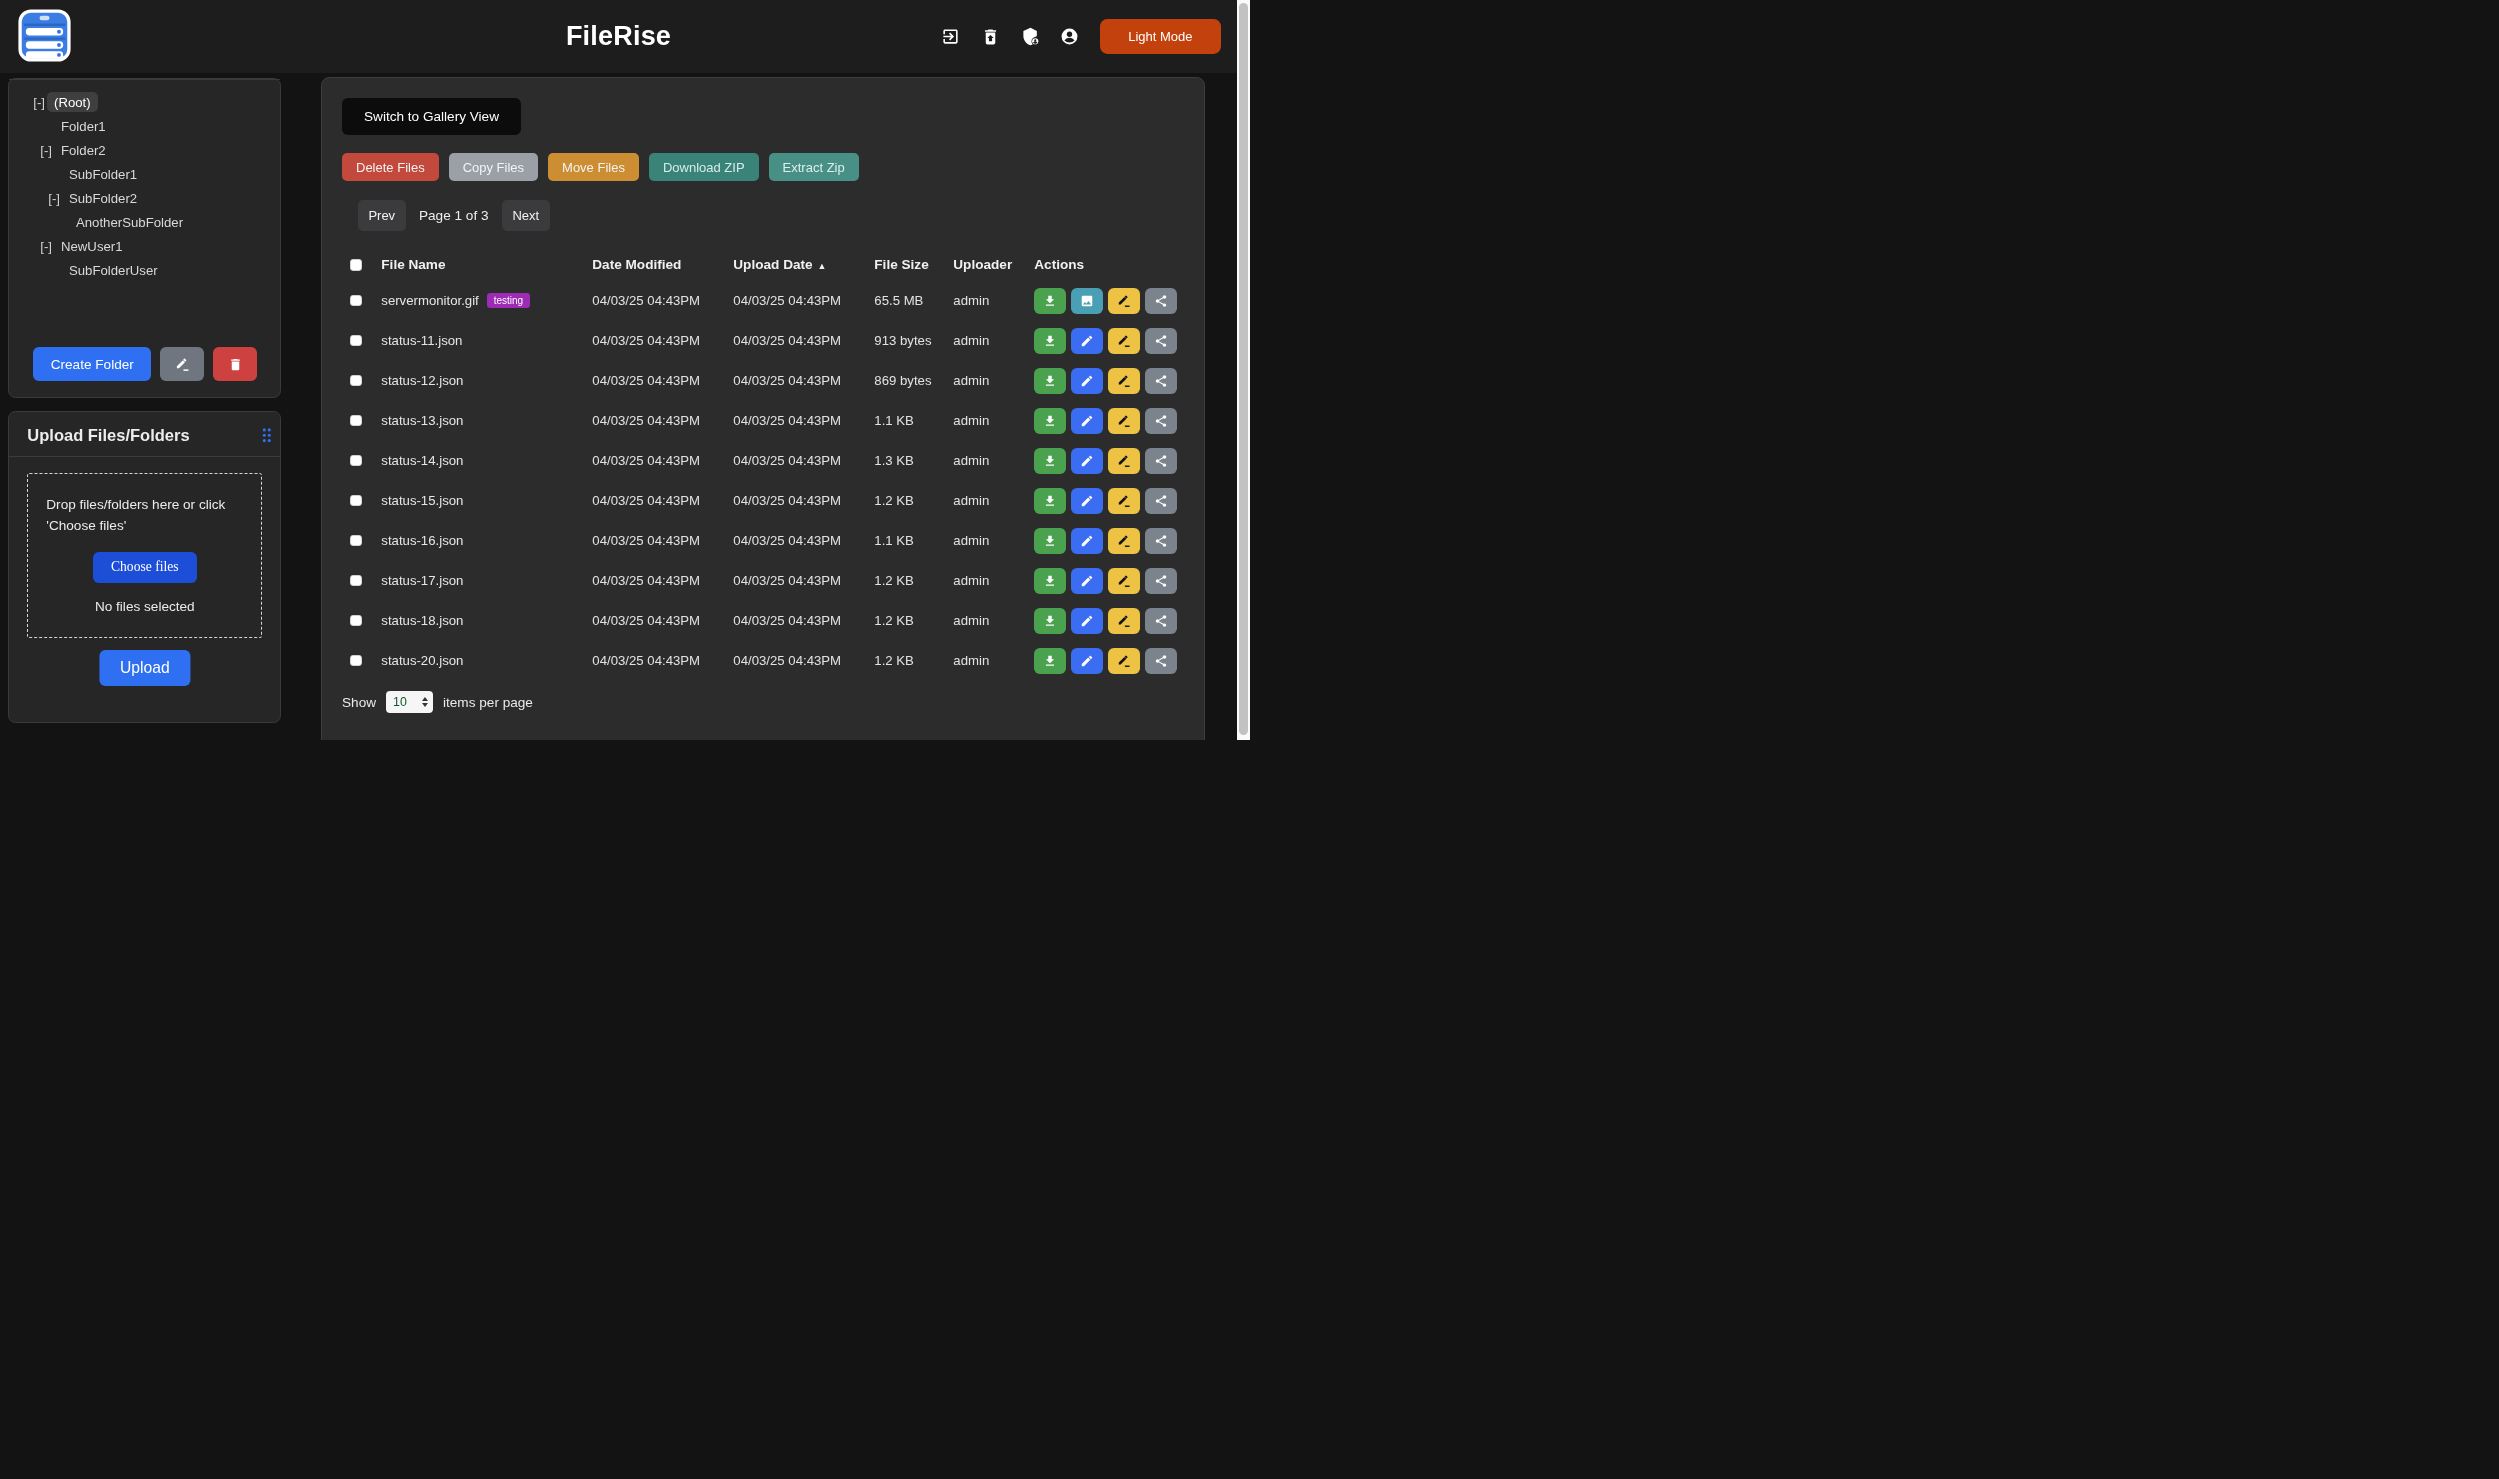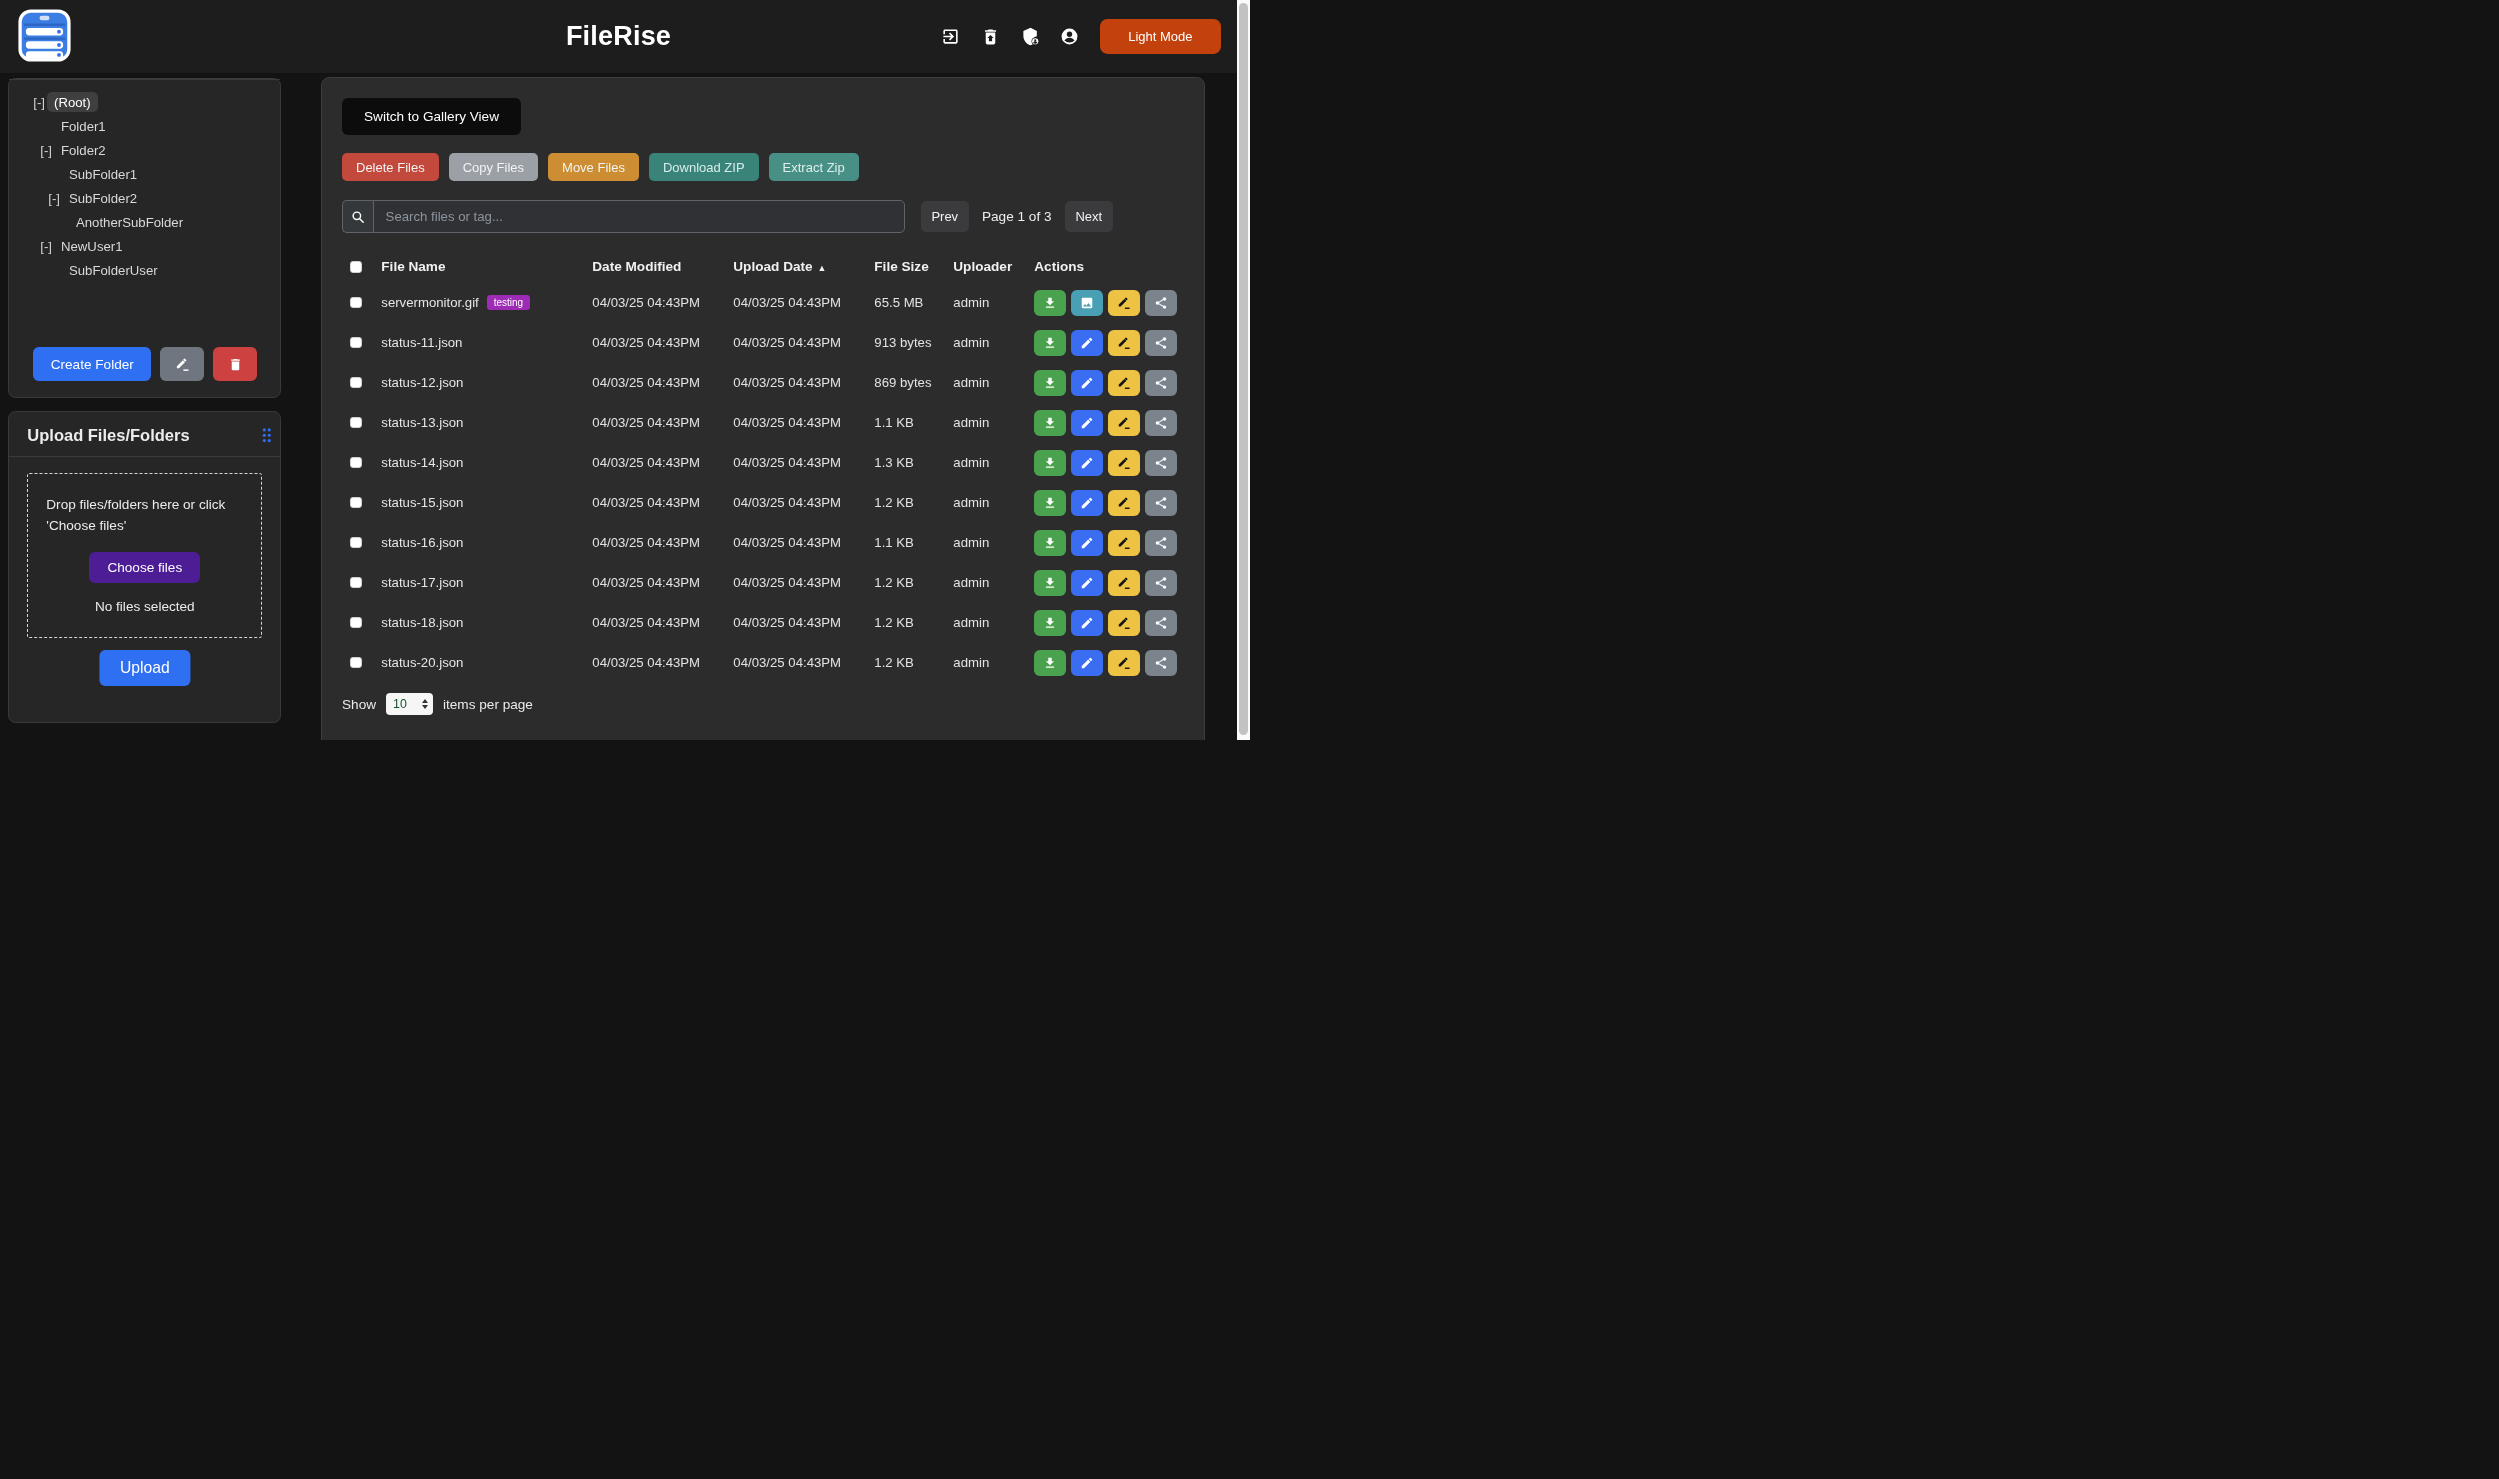--- a/index.html
+++ b/index.html
@@ -49,22 +49,22 @@
     padding:0 17.4px;font-size:13.6px;}
   .icon-btn{width:44px;height:34px;border-radius:5.8px;display:flex;align-items:center;justify-content:center;color:#fff;}
   .edit-folder{background:#6f7680;}
   .delete-folder{background:#ce4141;}
   .icon-btn svg{width:15px;height:15px;}
 
   
   .dropzone{margin:15.7px 18px 0;border:1.7px dashed #d6d6d6;border-radius:2.5px;
     padding:20px 18px 23px;box-sizing:border-box;}
   .drop-text{font-size:13.6px;color:#ececec;line-height:1.55;}
-  .choose-files-btn{display:block;margin:15.7px auto 0;background:#4c1d95;color:#fff;
-    border-radius:5.8px;height:31px;padding:0 18px;font-size:13.6px;}
+  .choose-files-btn{display:block;margin:15.7px auto 0;background:#1d4ed8;color:#fff;
+    border-radius:5.8px;height:31px;padding:0 18px;font-size:13.6px;font-family:Liberation Serif, serif;}
   .no-files{text-align:center;margin-top:16.5px;font-size:13.6px;color:#ececec;}
   .upload-btn{position:absolute;bottom:36px;left:50%;transform:translateX(-50%);
     background:#2f6ff2;color:#fff;border-radius:5.8px;height:36px;padding:0 20.7px;
     font-size:15.7px;font-weight:500;}
 
   
   #main-card{position:absolute;left:321px;top:77px;width:884px;height:679px;
     background:#2c2c2c;border:0.8px solid #3d3d3d;border-radius:8.3px;
     padding:10px 20px 0;box-sizing:border-box;}
   .main-heading{font-size:25px;font-weight:700;color:#ededed;line-height:30px;}
@@ -244,29 +244,20 @@
 
   <div class="actions-row">
     <button class="action-btn danger">Delete Files</button>
     <button class="action-btn copy">Copy Files</button>
     <button class="action-btn move">Move Files</button>
     <button class="action-btn dlzip">Download ZIP</button>
     <button class="action-btn exzip">Extract Zip</button>
   </div>
 
   <div class="search-row">
-    <div class="search-box">
-      <div class="search-icon-box">
-        <svg viewBox="0 0 24 24">
-          <circle cx="10.5" cy="10.5" r="5.7" fill="none" stroke="currentColor" stroke-width="2.2"></circle>
-          <path d="M15.2 15.2l5 5" stroke="currentColor" stroke-width="2.2" stroke-linecap="round"></path>
-        </svg>
-      </div>
-      <input class="search-input" type="text" placeholder="Search files or tag..." style="">
-    </div>
     <div class="pagination">
       <button class="page-btn">Prev</button>
       <span class="page-label">Page 1 of 3</span>
       <button class="page-btn">Next</button>
     </div>
   </div>
 
   <div class="file-grid table-header">
     <div class="checkbox"></div>
     <div>File Name</div>

